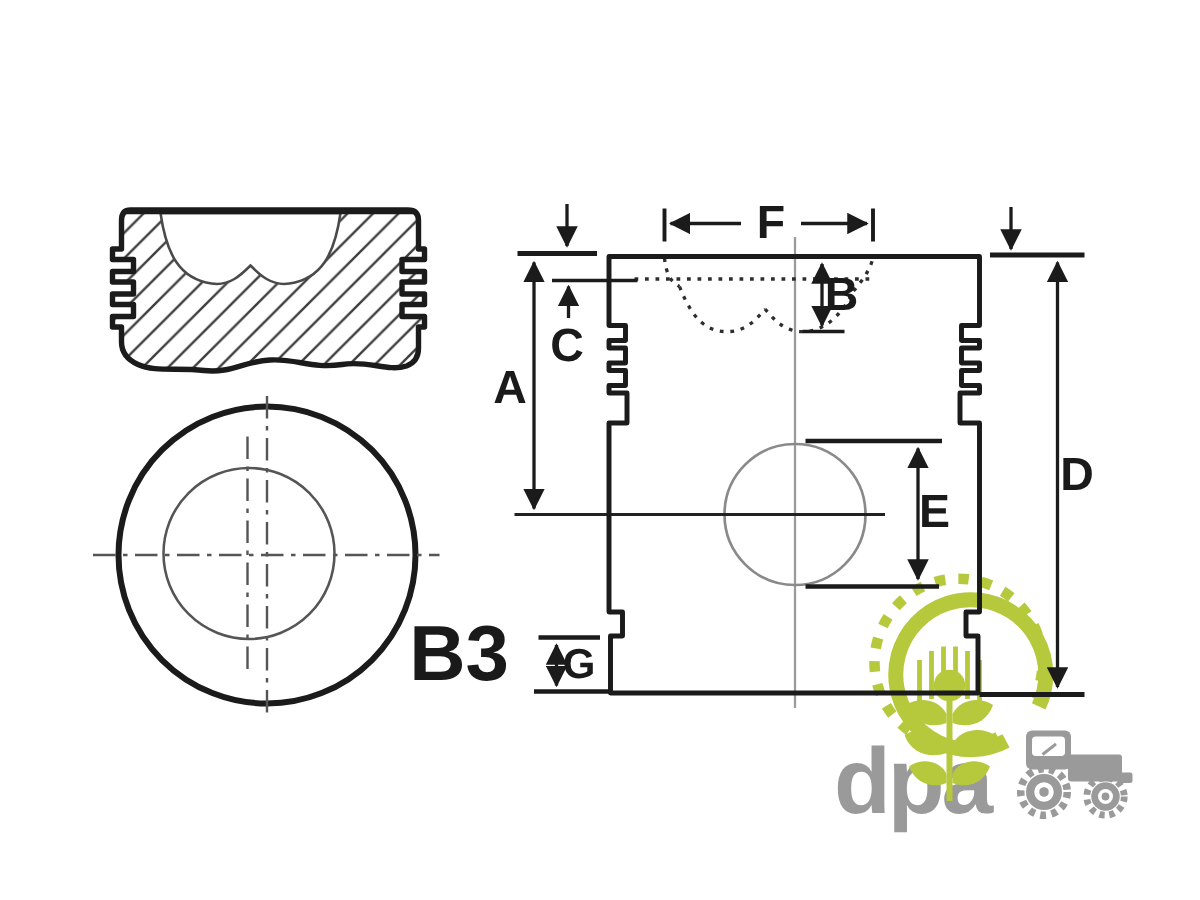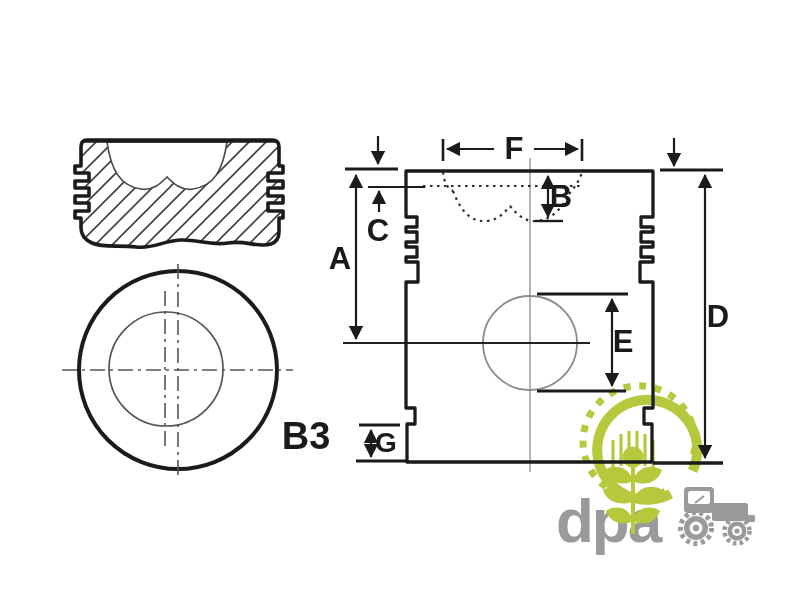--- a/index.html
+++ b/index.html
@@ -3,21 +3,21 @@
 <meta charset="utf-8">
 <style>
   html,body{margin:0;padding:0;background:#fff;}
   .stage{position:relative;width:800px;height:600px;background:#fff;overflow:hidden;
          font-family:"Liberation Sans","DejaVu Sans",sans-serif;}
   .stage svg{position:absolute;left:0;top:0;}
   .lbl{position:absolute;transform:translate(-50%,-50%);
        font:700 31px "Liberation Sans","DejaVu Sans",sans-serif;color:#1a1a1a;
        white-space:nowrap;line-height:1;}
   .lbl-small{font-size:28px;}
-  .lbl-big{font-size:38px;font-weight:700;}
+  .lbl-big{font-size:52px;font-weight:700;}
 </style>
 </head>
 <body>
 
 <div class="stage">
 
 <svg width="800" height="600" viewBox="0 0 800 600">
   <defs>
     <pattern id="hatch" width="17" height="17" patternUnits="userSpaceOnUse">
       <path d="M0,17 L17,0 M-4,4 L4,-4 M13,21 L21,13" stroke="#3f3f3f" stroke-width="1.6" fill="none"></path>

